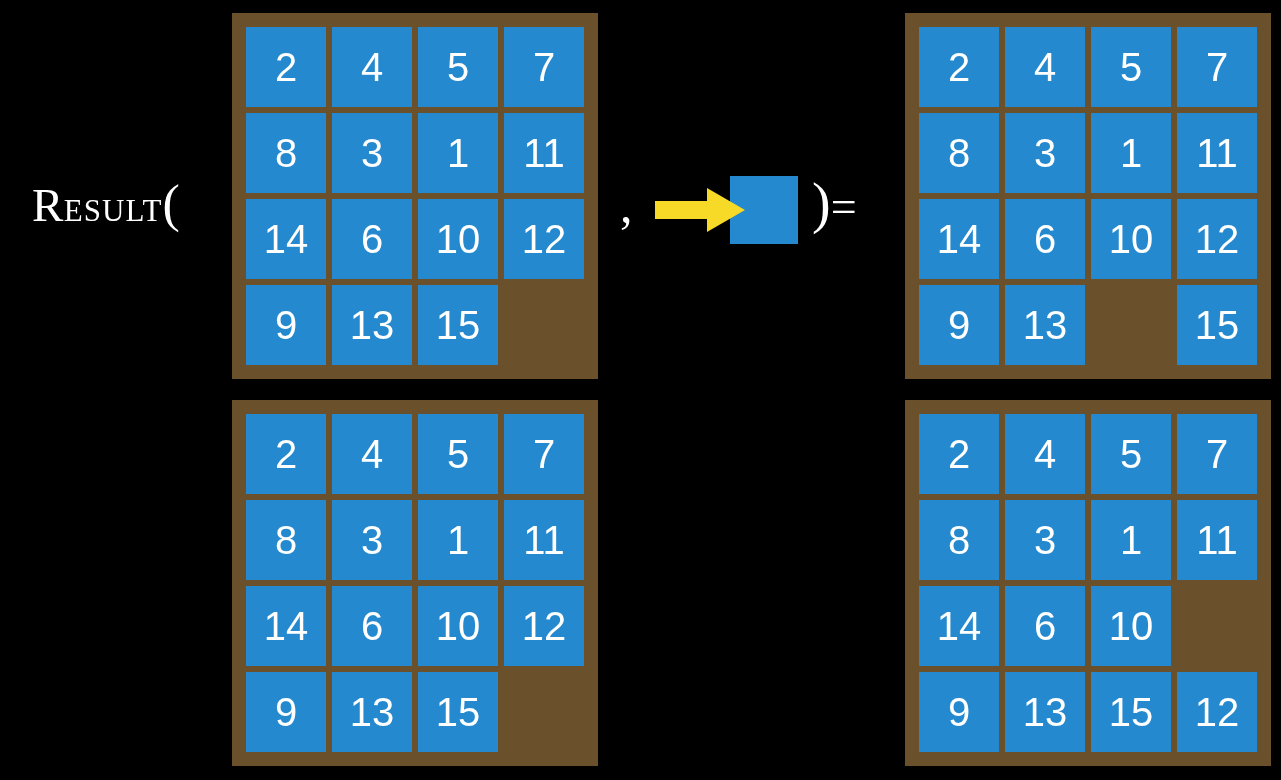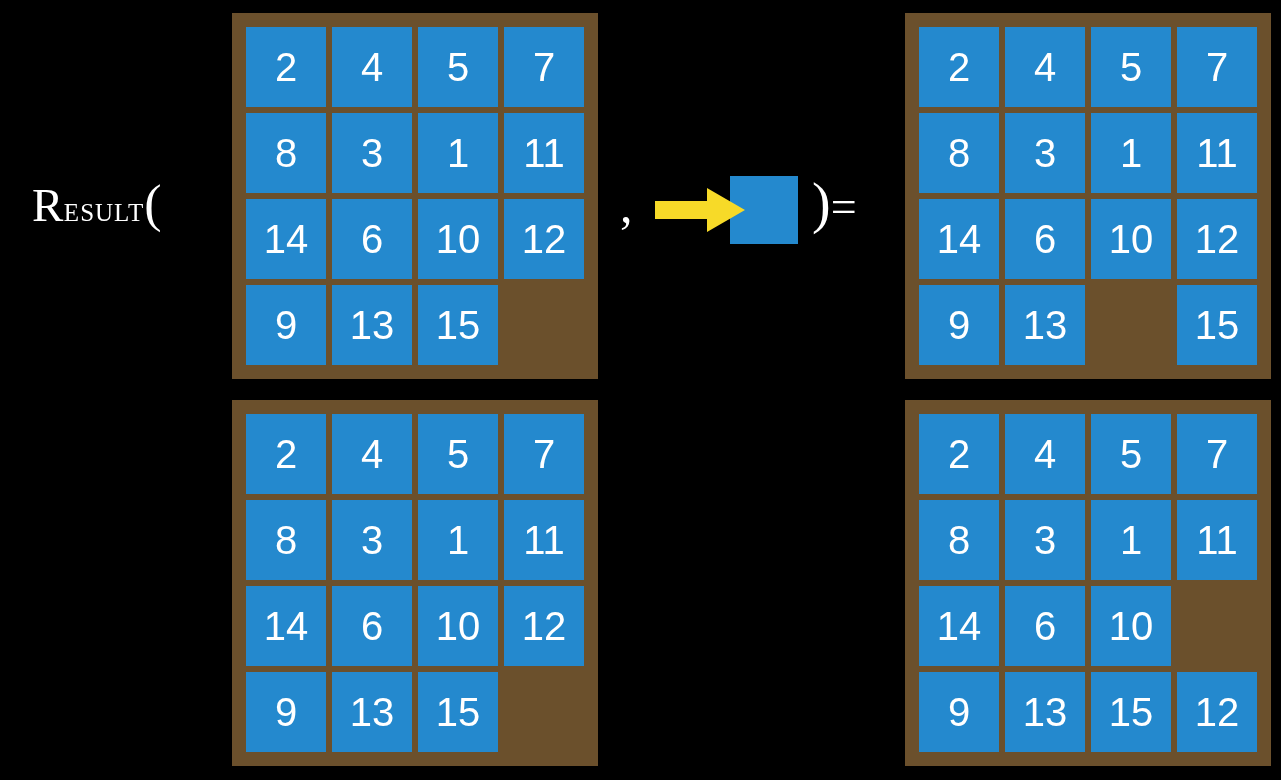--- a/index.html
+++ b/index.html
@@ -38,21 +38,21 @@
     color: #ffffff;
     font-family: "Liberation Serif", serif;
     font-size: 47px;
     line-height: 1;
     white-space: nowrap;
     letter-spacing: 0.5px;
     font-variant: small-caps;
     font-feature-settings: "smcp";
   }
   .result-label .cap-r { font-size: 47px; }
-  .result-label .sc    { font-size: 36px; letter-spacing: 1px; text-align: center; }
+  .result-label .sc    { font-size: 44px; letter-spacing: 1px; text-align: center; }
   .result-label .paren { font-size: 52px; }
 
   .row-1 .result-label { left: 32px;  top: 178px; }
 
   
   .comma {
     position: absolute;
     color: #ffffff;
     font-family: "Liberation Serif", serif;
     font-size: 50px;

